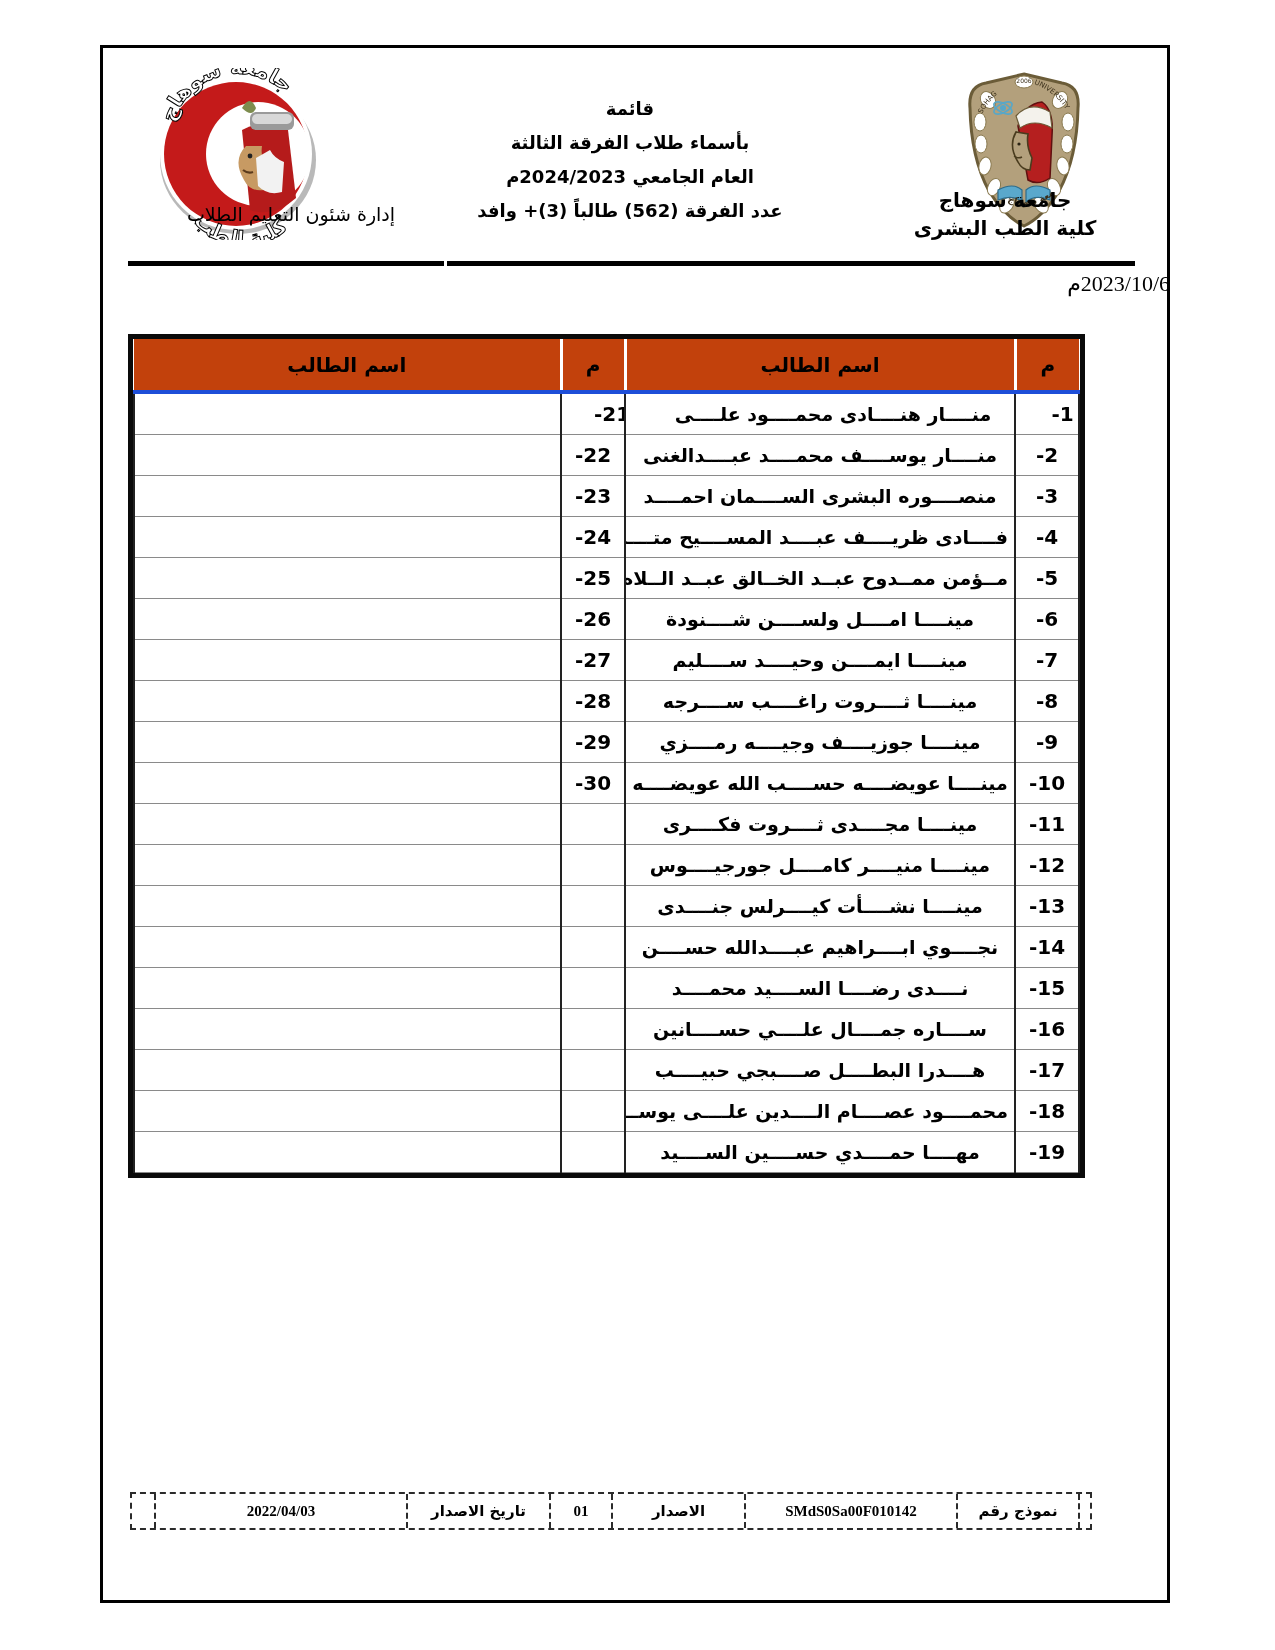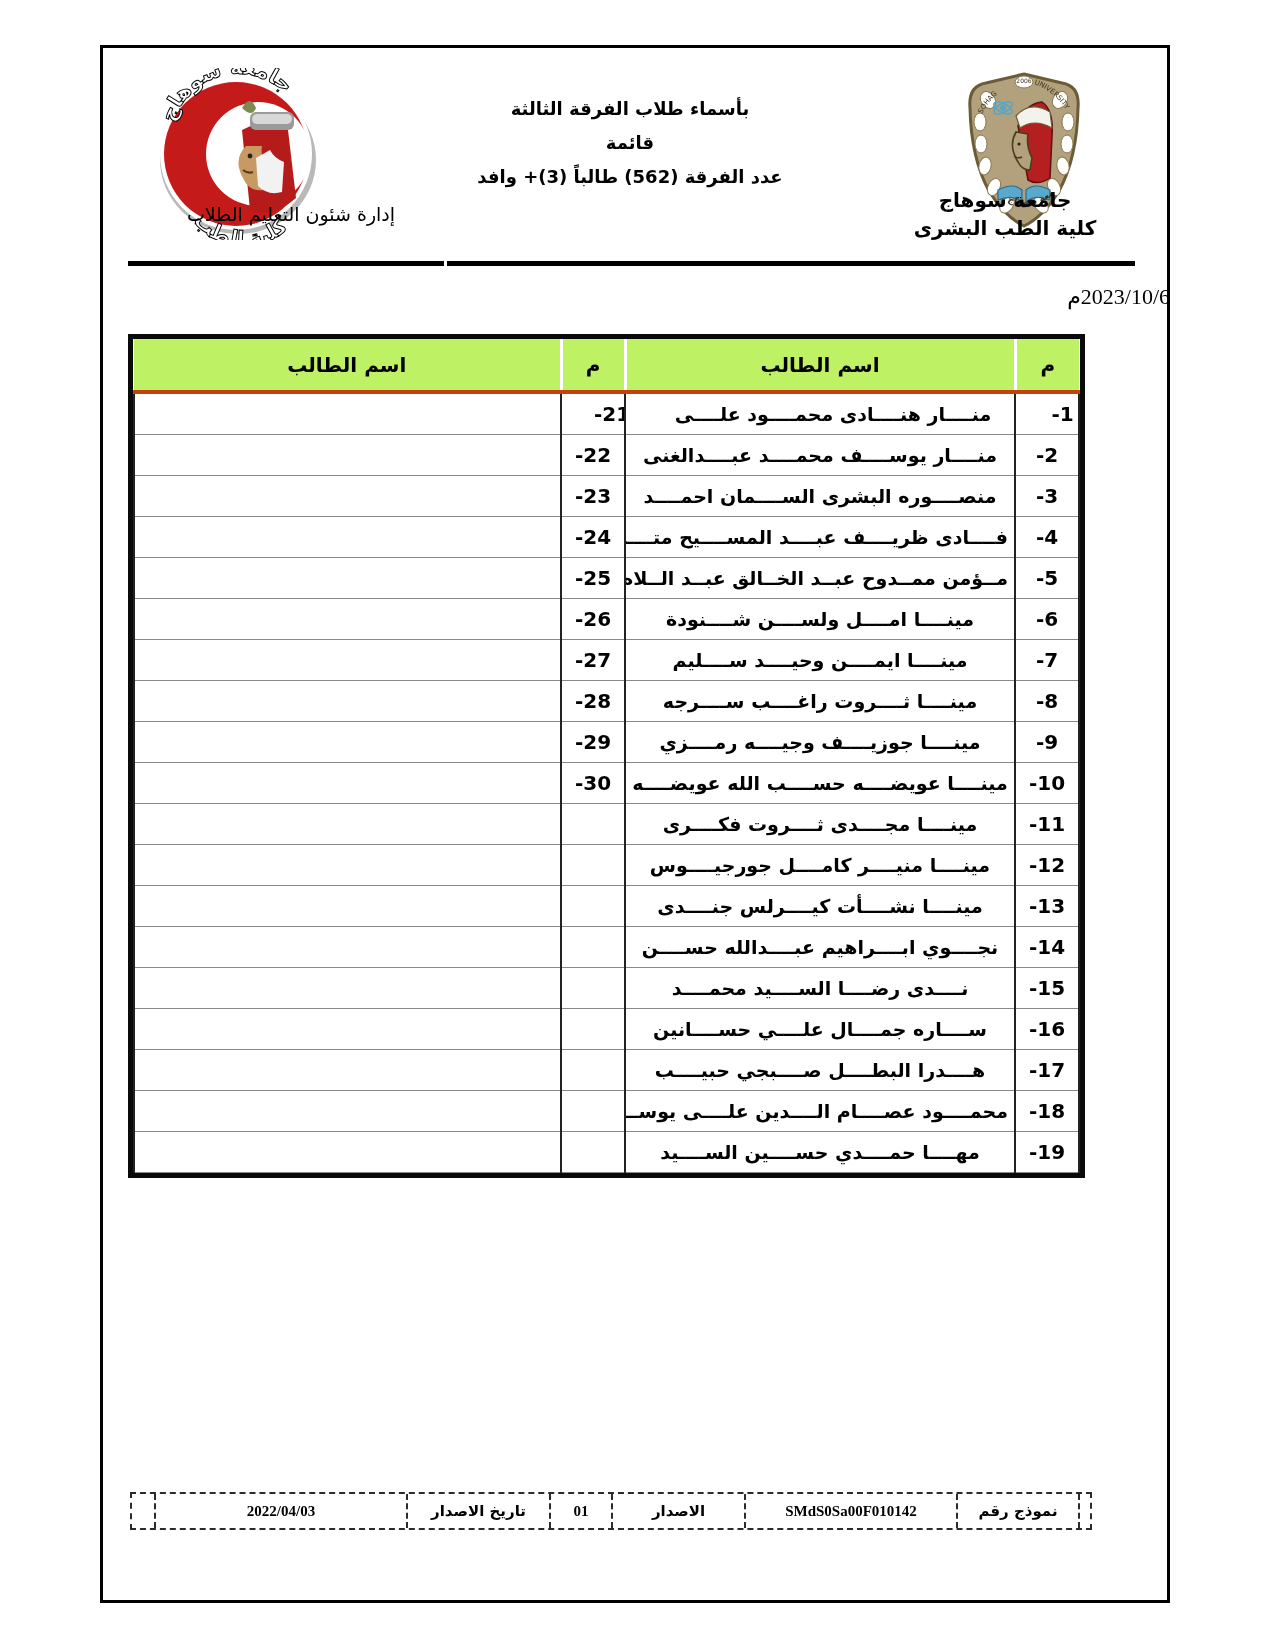--- a/index.html
+++ b/index.html
@@ -13,31 +13,31 @@
         font-weight:normal;font-size:19px;direction:rtl;}
   .center-head{position:absolute;left:420px;top:92px;width:420px;text-align:center;direction:rtl;}
   .center-head .ln{font-weight:bold;font-size:18px;line-height:34px;}
   .right-logo{position:absolute;left:958px;top:70px;width:132px;height:162px;}
   .univ-block{position:absolute;left:890px;top:186px;width:230px;text-align:center;direction:rtl;}
   .univ-block .u1{font-weight:bold;font-size:20px;line-height:28px;}
   .univ-block .u2{font-weight:bold;font-size:20px;line-height:28px;}
 
   .rule{position:absolute;left:128px;top:261px;width:1007px;height:5px;background:#000;}
   .rule .notch{position:absolute;left:316px;top:0;width:3px;height:5px;background:#fff;}
-  .doc-date{position:absolute;top:284px;right:105px;direction:rtl;
+  .doc-date{position:absolute;top:271px;right:105px;direction:rtl;
             font-family:"Liberation Serif",serif;font-size:22px;}
   .group-title{position:absolute;left:128px;top:295px;width:1007px;text-align:center;
                direction:rtl;font-size:21px;}
 
   
   .table-wrap{position:absolute;left:128px;top:334px;width:957px;border:5px solid #0a0a0a;
               background:#fff;box-sizing:border-box;}
   table.main{width:100%;border-collapse:collapse;table-layout:fixed;direction:rtl;}
-  table.main th{background:#bef264;height:49px;font-size:20px;font-weight:bold;
-                border-bottom:4px solid #c2410c;border-left:3px solid #fff;}
+  table.main th{background:#c2410c;height:49px;font-size:20px;font-weight:bold;
+                border-bottom:4px solid #1d4ed8;border-left:3px solid #fff;}
   table.main th:last-child{border-left:none;}
   table.main td{height:38px;border-top:1.6px solid #8a8a8a;border-bottom:1.6px solid #8a8a8a;
                 border-left:2px solid #222;border-right:2px solid #222;
                 overflow:hidden;white-space:nowrap;}
   table.main tr:first-child td{border-top:none;padding-left:32px;}
   table.main td.num{font-size:20px;font-weight:bold;text-align:center;}
   table.main td.name{font-size:19px;font-weight:bold;text-align:center;padding:0 6px;margin-left:40px;}
 
   
   .footer-tbl{position:absolute;left:130px;top:1492px;width:962px;height:38px;
@@ -85,22 +85,23 @@
       </text>
       <text font-size="21" font-weight="bold" fill="#fff" stroke="#000" stroke-width="1" font-family="DejaVu Sans">
         <textPath href="#arcBot" startOffset="22%">كلية الطب</textPath>
       </text>
     </svg>
   </div>
 
   <div class="dept">إدارة شئون التعليم الطلاب</div>
 
   <div class="center-head">
+    <div class="ln">قائمة</div>
     <div class="ln">بأسماء طلاب الفرقة الثالثة</div>
-    <div class="ln">قائمة</div>
+    <div class="ln">العام الجامعي 2024/2023م</div>
     <div class="ln">عدد الفرقة (562) طالباً ‎+(3)‎ وافد</div>
   </div>
 
   <div class="right-logo">
     <svg width="132" height="162" viewBox="0 0 132 162">
       <g>
         <path d="M66,4 L104,13 Q122,16 120,38 Q119,88 101,121 Q85,147 66,156 Q47,147 31,121 Q13,88 12,38 Q10,16 28,13 Z" fill="#b3a07c" stroke="#6b5c38" stroke-width="3"></path>
         <g fill="#fff" stroke="#8a7a50" stroke-width="1">
           <ellipse cx="30" cy="30" rx="7" ry="9" transform="rotate(-35 30 30)"></ellipse>
           <ellipse cx="22" cy="52" rx="6" ry="9"></ellipse>

